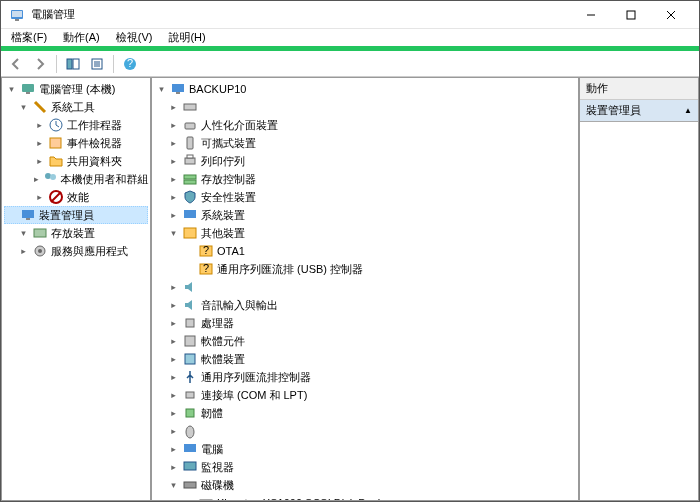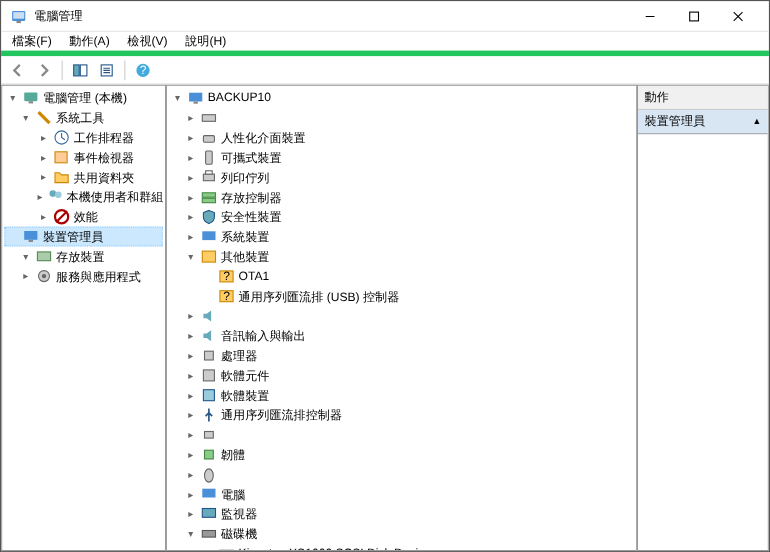--- a/index.html
+++ b/index.html
@@ -367,20 +367,21 @@
           </span>
           <span>通用序列匯流排控制器</span>
         </div>
       <div class="tree-item ind1">
           <span class="exp">▸</span>
           <span class="ico">
             <svg viewBox="0 0 16 16">
               <rect x="4" y="5" width="8" height="6" fill="#ccc" stroke="#666"></rect>
             </svg>
           </span>
+          <span>連接埠 (COM 和 LPT)</span>
         </div>
       <div class="tree-item ind1">
           <span class="exp">▸</span>
           <span class="ico">
             <svg viewBox="0 0 16 16">
               <rect x="4" y="4" width="8" height="8" fill="#8c8" stroke="#484"></rect>
             </svg>
           </span>
           <span>韌體</span>
         </div>

